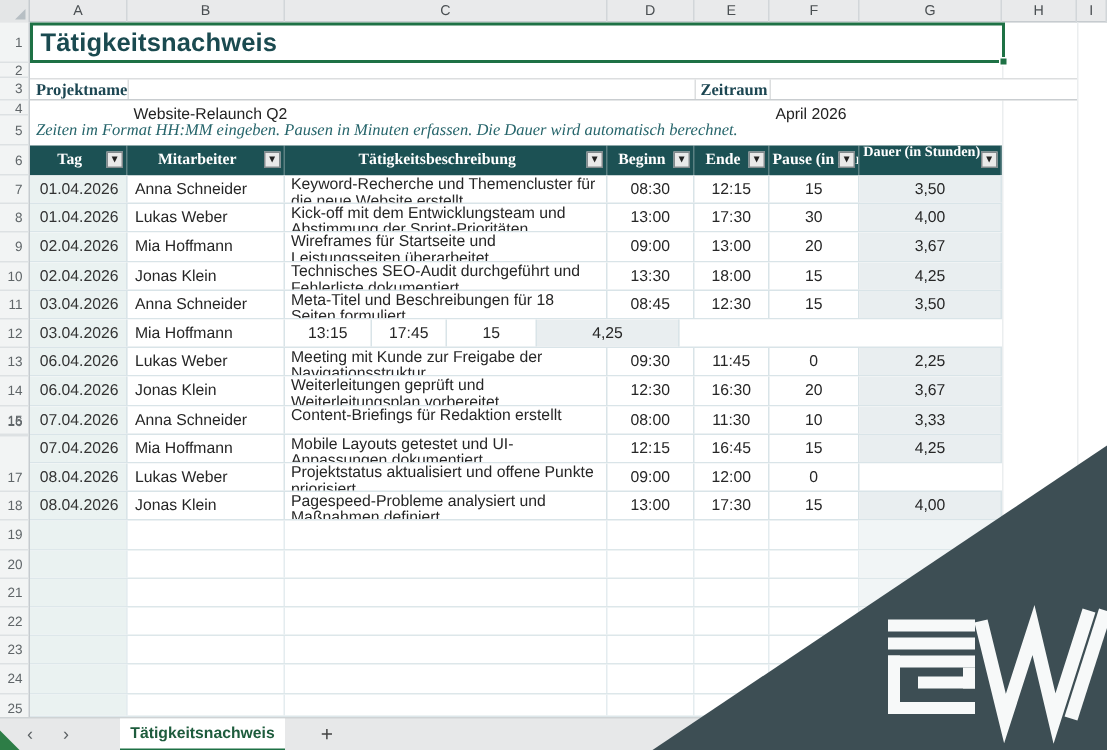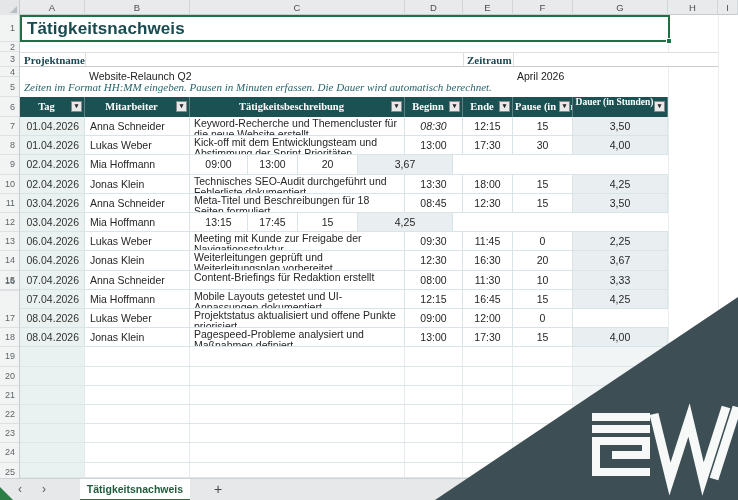--- a/index.html
+++ b/index.html
@@ -135,37 +135,38 @@
       <div class="th" style="width: 50px;"><span>Ende</span><div class="filter-btn">▾</div></div>
       <div class="th" style="width: 60px;"><span>Pause (in min)</span><div class="filter-btn">▾</div></div>
       <div class="th wrap" style="width: 95px;"><span>Dauer (in Stunden)</span><div class="filter-btn">▾</div></div>
     </div>
 
   <div id="tbody">
       <div class="trow" style="top: 117px; height: 19.2px;">
         <div class="td c-tag" style="width: 65px;">01.04.2026</div>
         <div class="td c-mit" style="width: 105px;">Anna Schneider</div>
         <div class="td c-desc" style="width: 215px;">Keyword-Recherche und Themencluster für die neue Website erstellt</div>
-        <div class="td c-time" style="width: 58px; font-style: italic;">08:30</div>
+        <div class="td c-time" style="width: 58px;">08:30</div>
         <div class="td c-time" style="width: 50px;">12:15</div>
         <div class="td c-num" style="width: 60px;">15</div>
         <div class="td c-dauer" style="width: 95px;">3,50</div>
       </div>
       <div class="trow" style="top: 136.2px; height: 19.2px;">
         <div class="td c-tag" style="width: 65px;">01.04.2026</div>
         <div class="td c-mit" style="width: 105px;">Lukas Weber</div>
         <div class="td c-desc" style="width: 215px;">Kick-off mit dem Entwicklungsteam und Abstimmung der Sprint-Prioritäten</div>
         <div class="td c-time" style="width: 58px;">13:00</div>
         <div class="td c-time" style="width: 50px;">17:30</div>
         <div class="td c-num" style="width: 60px;">30</div>
         <div class="td c-dauer" style="width: 95px;">4,00</div>
       </div>
       <div class="trow" style="top: 155.4px; height: 19.2px;">
         <div class="td c-tag" style="width: 65px;">02.04.2026</div>
         <div class="td c-mit" style="width: 105px;">Mia Hoffmann</div>
+        <div class="td c-desc" style="width: 215px;">Wireframes für Startseite und Leistungsseiten überarbeitet</div>
         <div class="td c-time" style="width: 58px;">09:00</div>
         <div class="td c-time" style="width: 50px;">13:00</div>
         <div class="td c-num" style="width: 60px;">20</div>
         <div class="td c-dauer" style="width: 95px;">3,67</div>
       </div>
       <div class="trow" style="top: 174.6px; height: 19.2px;">
         <div class="td c-tag" style="width: 65px;">02.04.2026</div>
         <div class="td c-mit" style="width: 105px;">Jonas Klein</div>
         <div class="td c-desc" style="width: 215px;">Technisches SEO-Audit durchgeführt und Fehlerliste dokumentiert</div>
         <div class="td c-time" style="width: 58px;">13:30</div>

